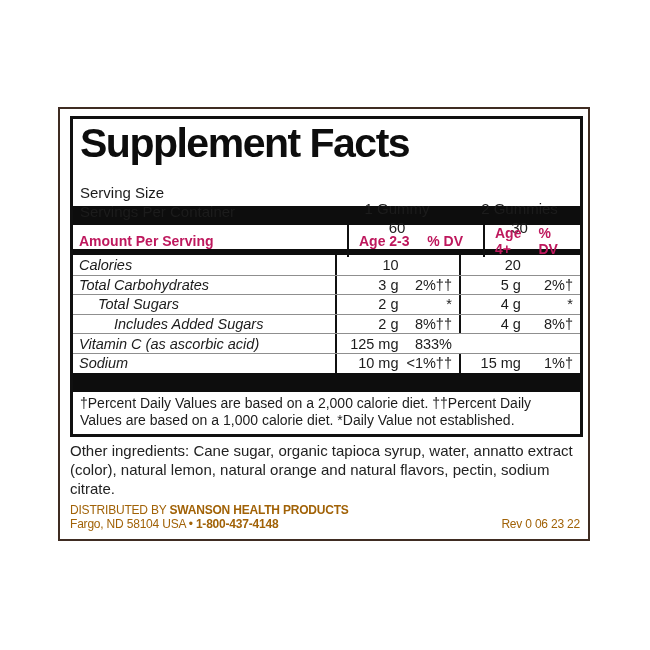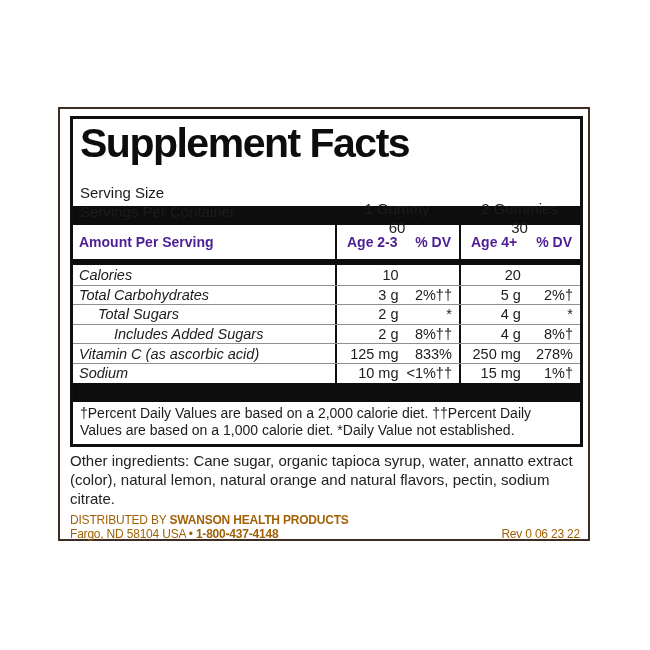--- a/index.html
+++ b/index.html
@@ -39,21 +39,21 @@
   .grid3 { display: grid; grid-template-columns: 262px 124px 1fr; align-items: center; }
 
   .serving-row { height: 19px; font-size: 15px; }
   .serving-row .s-label { padding-left: 7px; }
   .serving-row .s-val { text-align: center; margin-top: 32px; }
 
   .bar { background: #0d0d0d; width: 100%; }
   .bar-thick { height: 19px; }
   .bar-thin  { height: 6px; }
 
-  .hdr-row { height: 34px; font-size: 14px; font-weight: bold; color: #4c1d95; }
+  .hdr-row { height: 24px; font-size: 14px; font-weight: bold; color: #be185d; gap: 12px; }
   .hdr-amount { padding-left: 6px; }
   .hdr-col { display: flex; justify-content: space-between; padding: 0 8px 0 10px; height: 100%; align-items: center; }
   .div-left { border-left: 2px solid #101010; height: 100%; display: flex; align-items: center; }
 
   .data-row { height: 19.6px; font-size: 14.5px; }
   .data-row + .data-row { border-top: 1px solid #8f8f8f; }
   .cell-label { padding-left: 6px; white-space: nowrap; font-style: italic; }
   .ind1 { padding-left: 25px; }
   .ind2 { padding-left: 41px; }
   .vcell { justify-content: flex-end; padding-right: 7px; display: flex; }
@@ -189,26 +189,20 @@
     </div>
 
     <div class="grid3 data-row">
       <div class="cell-label">Vitamin C (as ascorbic acid)</div>
       <div class="div-left">
           <div class="vcell" style="width:100%">
             <span class="amt">125 mg</span>
             <span class="dv">833%</span>
           </div>
         </div>
-      <div class="div-left">
-          <div class="vcell" style="width:100%">
-            <span class="amt">250 mg</span>
-            <span class="dv">278%</span>
-          </div>
-        </div>
     </div>
 
     <div class="grid3 data-row">
       <div class="cell-label">Sodium</div>
       <div class="div-left">
           <div class="vcell" style="width:100%">
             <span class="amt">10 mg</span>
             <span class="dv">&lt;1%††</span>
           </div>
         </div>

